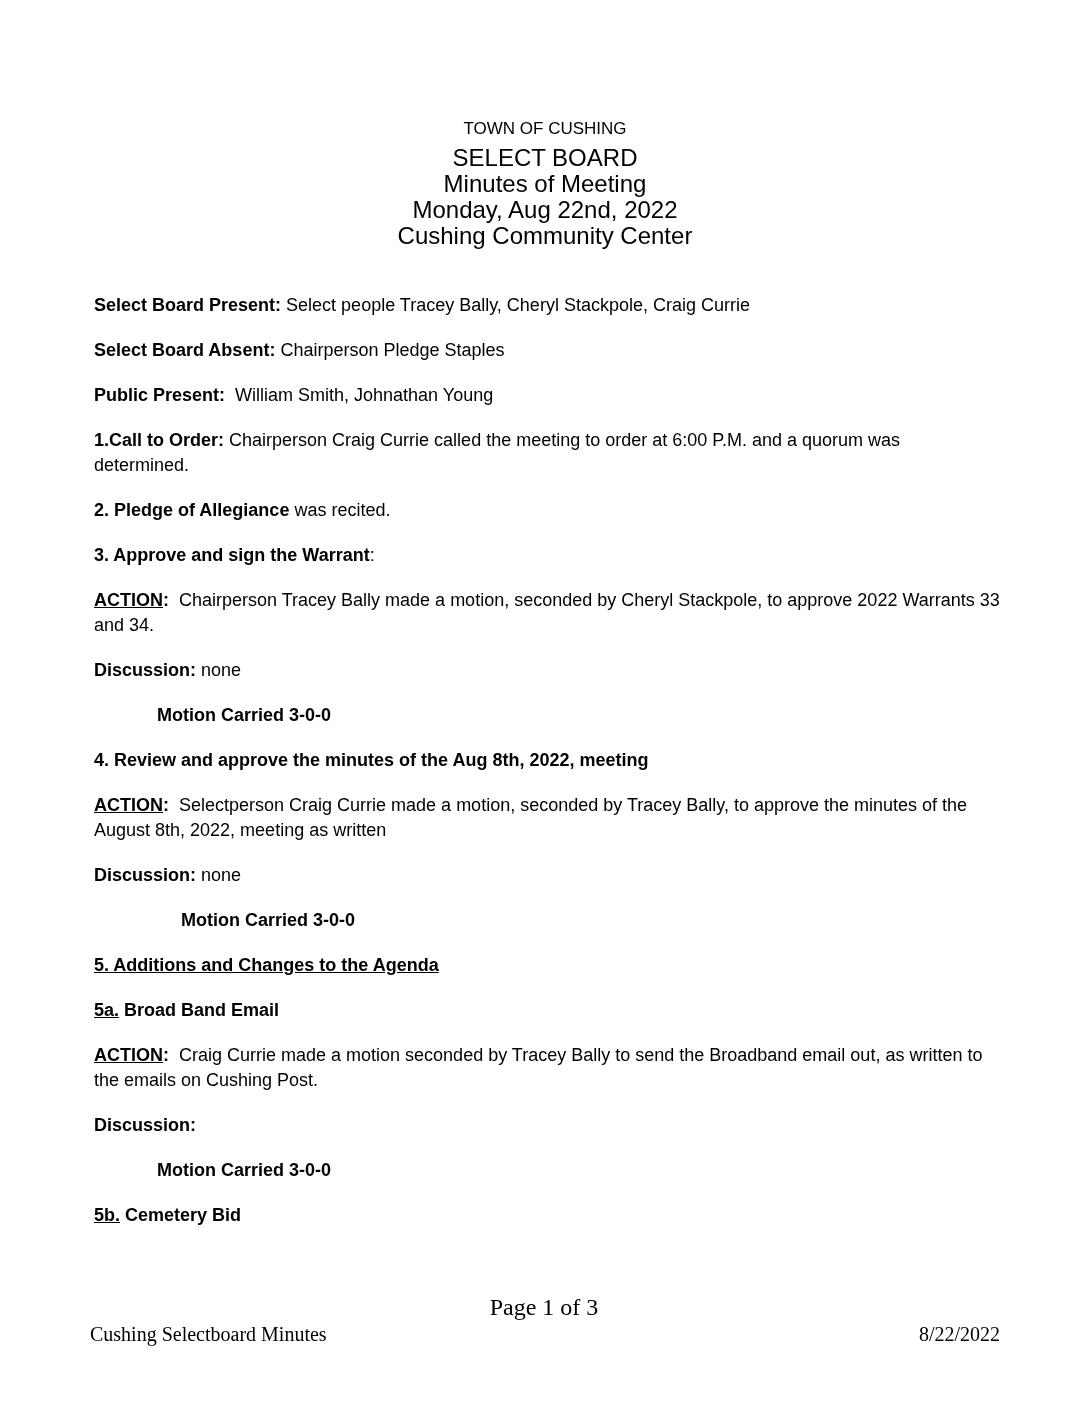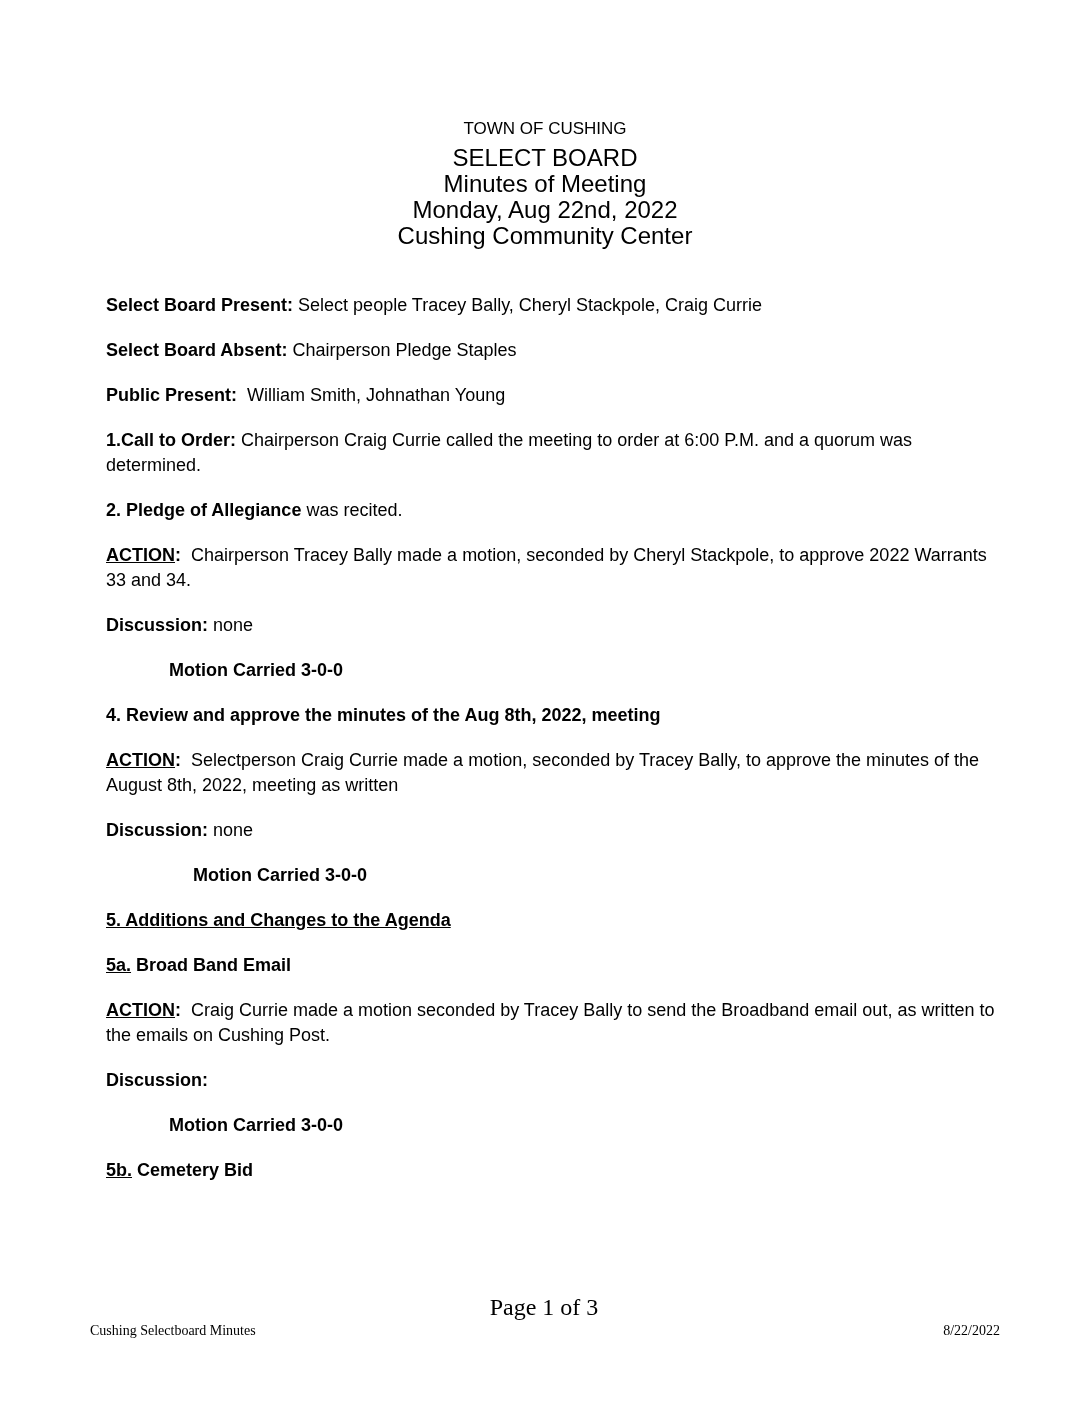--- a/index.html
+++ b/index.html
@@ -15,21 +15,21 @@
   .content {
     position: absolute;
     left: 90px;
     top: 112px;
     width: 910px;
   }
   .doc-header { text-align: center; margin-bottom: 44px; }
   .doc-title { font-size: 17px; line-height: 33px; }
   .doc-sub   { font-size: 24px; line-height: 26px; }
   p.line {
-    margin: 0 0 20px 16px;
+    margin: 0 0 20px 4px;
     font-size: 18px;
     line-height: 25px;
     white-space: pre-wrap;
   }
   .b  { font-weight: 700; }
   .bu { font-weight: 700; text-decoration: underline; }
   p.motion   { padding-left: 63px; font-weight: 700; }
   p.motion-2 { padding-left: 87px; }
   .page-number {
     position: absolute;
@@ -41,21 +41,21 @@
     font-size: 24px;
   }
   .footer-meta {
     position: absolute;
     top: 1323px;
     left: 90px;
     right: 88px;
     display: flex;
     justify-content: space-between;
     font-family: "Liberation Serif", serif;
-    font-size: 14px;
+    font-size: 20px;
   }
 </style>
 </head>
 <body>
 
 <div class="page">
   <div class="content">
 
     <div class="doc-header">
       <div class="doc-title">TOWN OF CUSHING</div>
@@ -69,20 +69,21 @@
 
     <p class="line"><span class="b">Select Board Absent:</span><span> Chairperson Pledge Staples</span></p>
 
 
     <p class="line"><span class="b">Public Present:</span><span>  William Smith, Johnathan Young</span></p>
 
     <p class="line"><span class="b">1.Call to Order:</span><span> Chairperson Craig Currie called the meeting to order at 6:00 P.M. and a quorum was determined.</span></p>
 
     <p class="line"><span class="b">2. Pledge of Allegiance</span><span> was recited.</span></p>
 
+    <p class="line"><span class="b">3. Approve and sign the Warrant</span><span>:</span></p>
 
     <p class="line"><span class="bu">ACTION</span><span class="b">:</span><span>  Chairperson Tracey Bally made a motion, seconded by Cheryl Stackpole, to approve 2022 Warrants 33 and 34.</span></p>
 
     <p class="line"><span class="b">Discussion:</span><span> none</span></p>
 
     <p class="line motion">Motion Carried 3-0-0</p>
 
     <p class="line"><span class="b">4. Review and approve the minutes of the Aug 8th, 2022, meeting</span></p>
 
     <p class="line"><span class="bu">ACTION</span><span class="b">:</span><span>  Selectperson Craig Currie made a motion, seconded by Tracey Bally, to approve the minutes of the August 8th, 2022, meeting as written</span></p>

